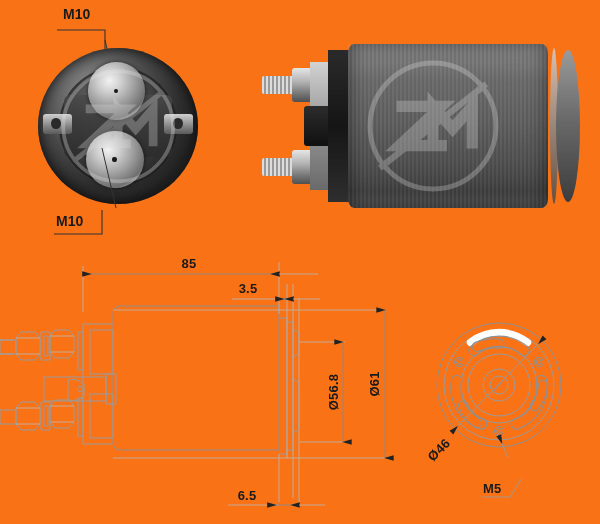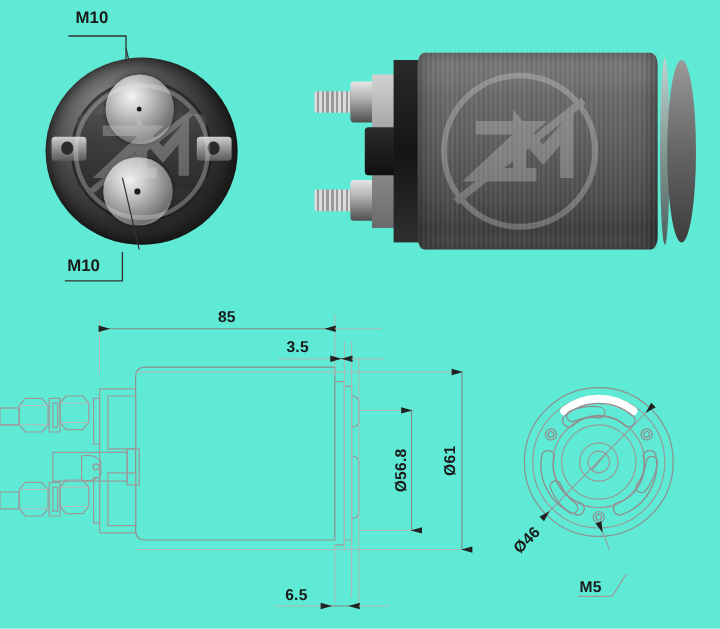--- a/index.html
+++ b/index.html
@@ -1,18 +1,18 @@
 <!DOCTYPE html>
 <html><head>
 <meta charset="utf-8">
 <style>
   html,body{margin:0;padding:0;background:#ffffff;}
   body{width:600px;height:524px;overflow:hidden;
        font-family:"Liberation Sans", sans-serif;color:#111;}
-  #root{position:relative;width:600px;height:524px;background:#5eead4;}
+  #root{position:relative;width:600px;height:524px;background:#f97316;}
 
   
   .abs{position:absolute;}
   .dimtext{font-family:"Liberation Sans", sans-serif;font-size:13px;font-weight:700;
            color:#1a1a1a;letter-spacing:.2px;white-space:nowrap;}
   .labeltext{font-family:"Liberation Sans", sans-serif;font-size:14px;font-weight:700;
              color:#1a1a1a;white-space:nowrap;}
 
   
   .photos{position:absolute;left:0;top:0;width:600px;height:252px;}

